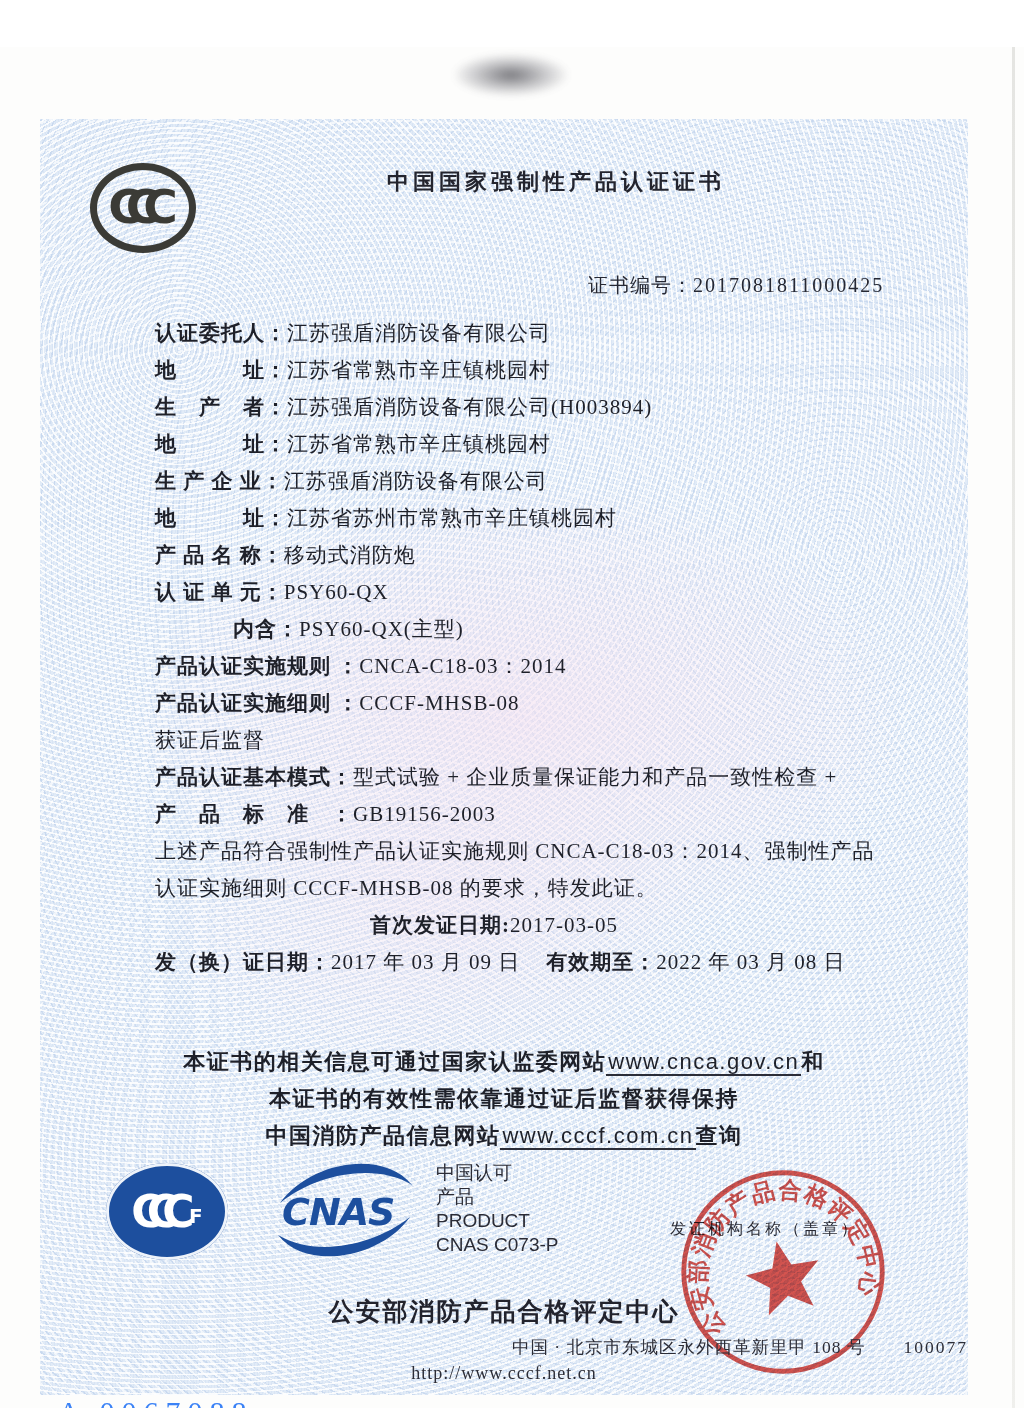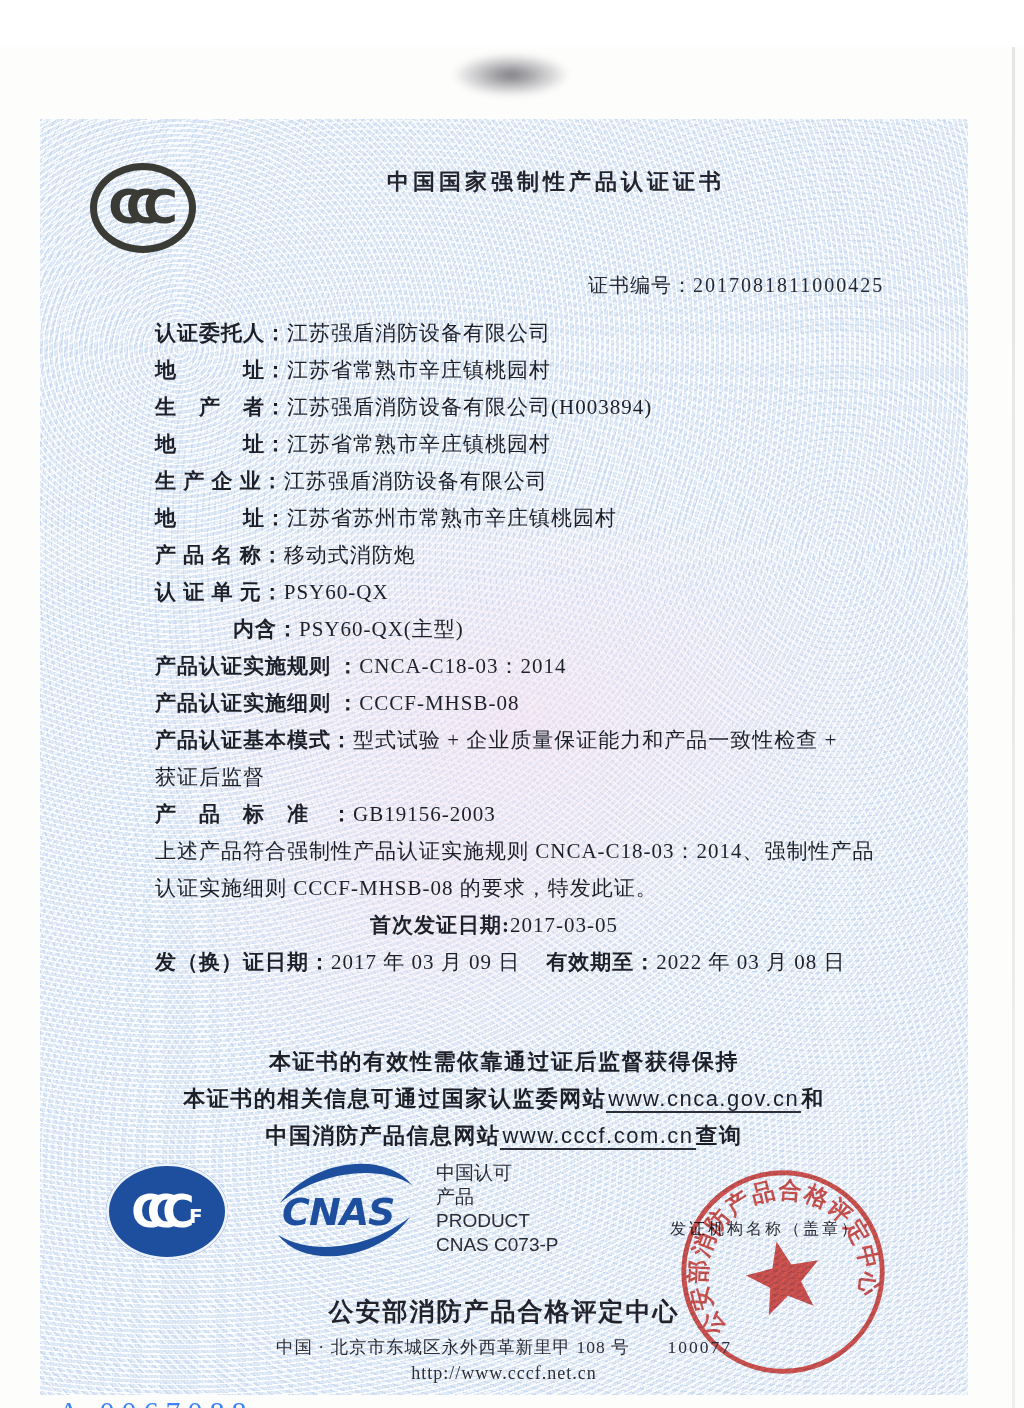--- a/index.html
+++ b/index.html
@@ -61,21 +61,21 @@
     margin-left:-2px;transform:translateY(4px);}
   .cnas-box{left:232px;top:1038px;width:146px;height:106px;}
   .accr{left:396px;top:1042px;font-size:19px;line-height:24px;color:#2b2c36;
     font-family:"Liberation Sans","DejaVu Sans",sans-serif;}
   .issuer-label{left:630px;top:1100px;font-size:16px;letter-spacing:3px;color:#2a2b35;}
   .stamp{left:636px;top:1046px;width:214px;height:214px;transform:rotate(-12deg);
     mix-blend-mode:multiply;opacity:.88;}
   
   .footer-org{left:0;top:1176px;width:928px;text-align:center;font-size:25px;font-weight:700;
     letter-spacing:2px;font-family:"DejaVu Sans","Liberation Sans",sans-serif;color:#22232d;}
-  .footer-addr{left:0;top:1216px;width:928px;text-align:center;font-size:17.5px;color:#2c2d37;letter-spacing:1px;}
+  .footer-addr{left:0;top:1216px;width:928px;text-align:right;font-size:17.5px;color:#2c2d37;letter-spacing:1px;}
   .footer-addr .post{margin-left:38px;letter-spacing:2px;}
   .footer-url{left:0;top:1244px;width:928px;text-align:center;font-size:18px;color:#2c2d37;letter-spacing:1px;}
   
   .serial{left:58px;top:1348px;font-size:30px;color:#3b82f6;letter-spacing:7px;
     font-family:"Liberation Serif","DejaVu Serif",serif;}
 </style>
 </head>
 <body>
 
 <div class="scan">
@@ -97,32 +97,32 @@
       <div><span class="lbl">地　　　址：</span><span>江苏省常熟市辛庄镇桃园村</span></div>
       <div><span class="lbl">生　产　者：</span><span>江苏强盾消防设备有限公司(H003894)</span></div>
       <div><span class="lbl">地　　　址：</span><span>江苏省常熟市辛庄镇桃园村</span></div>
       <div><span class="lbl">生 产 企 业：</span><span>江苏强盾消防设备有限公司</span></div>
       <div><span class="lbl">地　　　址：</span><span>江苏省苏州市常熟市辛庄镇桃园村</span></div>
       <div><span class="lbl">产 品 名 称：</span><span>移动式消防炮</span></div>
       <div><span class="lbl">认 证 单 元：</span><span>PSY60-QX</span></div>
       <div class="indent1"><span class="lbl">内含：</span><span>PSY60-QX(主型)</span></div>
       <div><span class="lbl">产品认证实施规则 ：</span><span>CNCA-C18-03：2014</span></div>
       <div><span class="lbl">产品认证实施细则 ：</span><span>CCCF-MHSB-08</span></div>
+      <div><span>获证后监督</span></div>
       <div><span class="lbl">产品认证基本模式：</span><span>型式试验 + 企业质量保证能力和产品一致性检查 +</span></div>
-      <div><span>获证后监督</span></div>
       <div><span class="lbl">产　品　标　准　：</span><span>GB19156-2003</span></div>
       <div>上述产品符合强制性产品认证实施规则 CNCA-C18-03：2014、强制性产品</div>
       <div>认证实施细则 CCCF-MHSB-08 的要求，特发此证。</div>
       <div><span class="dline1">首次发证日期:</span><span>2017-03-05</span></div>
       <div><span class="lbl">发（换）证日期：</span><span>2017 年 03 月 09 日</span><span class="gap"></span><span class="lbl">有效期至：</span><span>2022 年 03 月 08 日</span></div>
     </div>
 
     <div class="abs notices">
+      <div><span>本证书的相关信息可通过国家认监委网站</span><span class="url">www.cnca.gov.cn</span><span>和</span></div>
       <div>本证书的有效性需依靠通过证后监督获得保持</div>
-      <div><span>本证书的相关信息可通过国家认监委网站</span><span class="url">www.cnca.gov.cn</span><span>和</span></div>
       <div><span>中国消防产品信息网站</span><span class="url">www.cccf.com.cn</span><span>查询</span></div>
     </div>
 
     <div class="abs cccf-oval">
       <span class="ccc">CCC</span>
       <span class="f">F</span>
     </div>
     <div class="abs cnas-box">
       <svg width="146" height="106" viewBox="0 0 146 106">
         <path d="M8,46 C38,4 112,-8 140,28 C104,6 46,16 8,46 Z" fill="#1d4f9e"></path>

